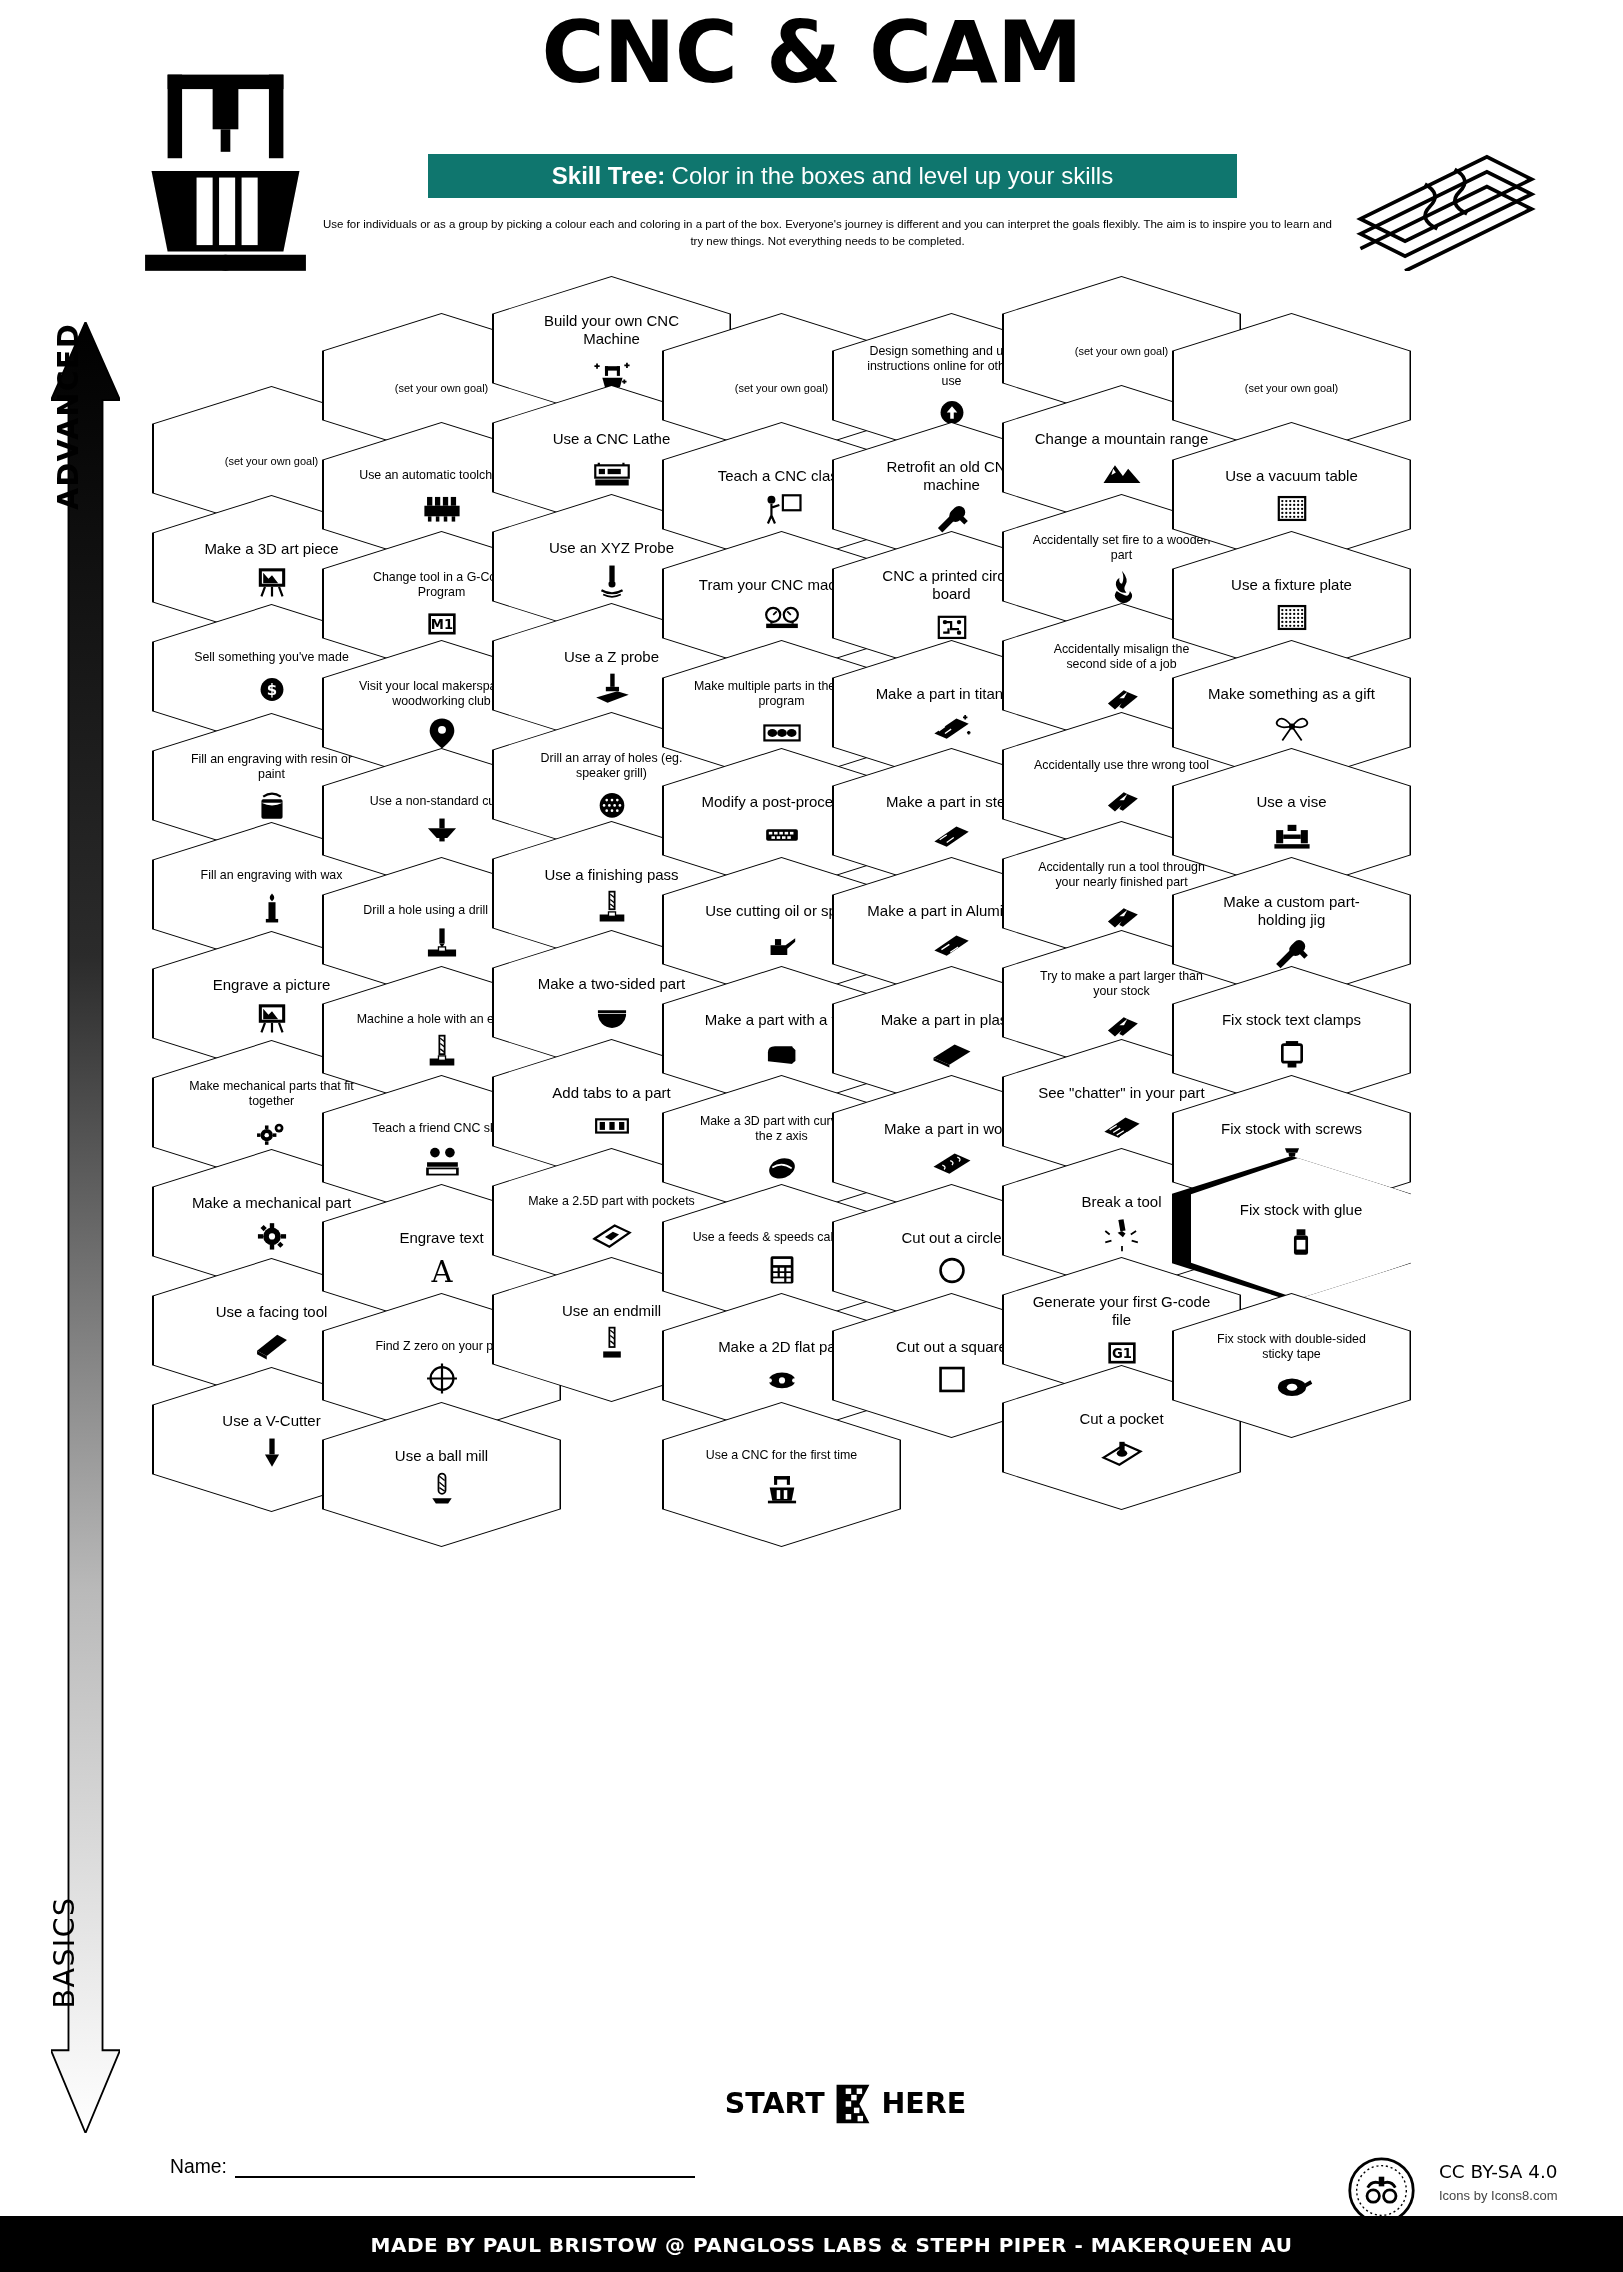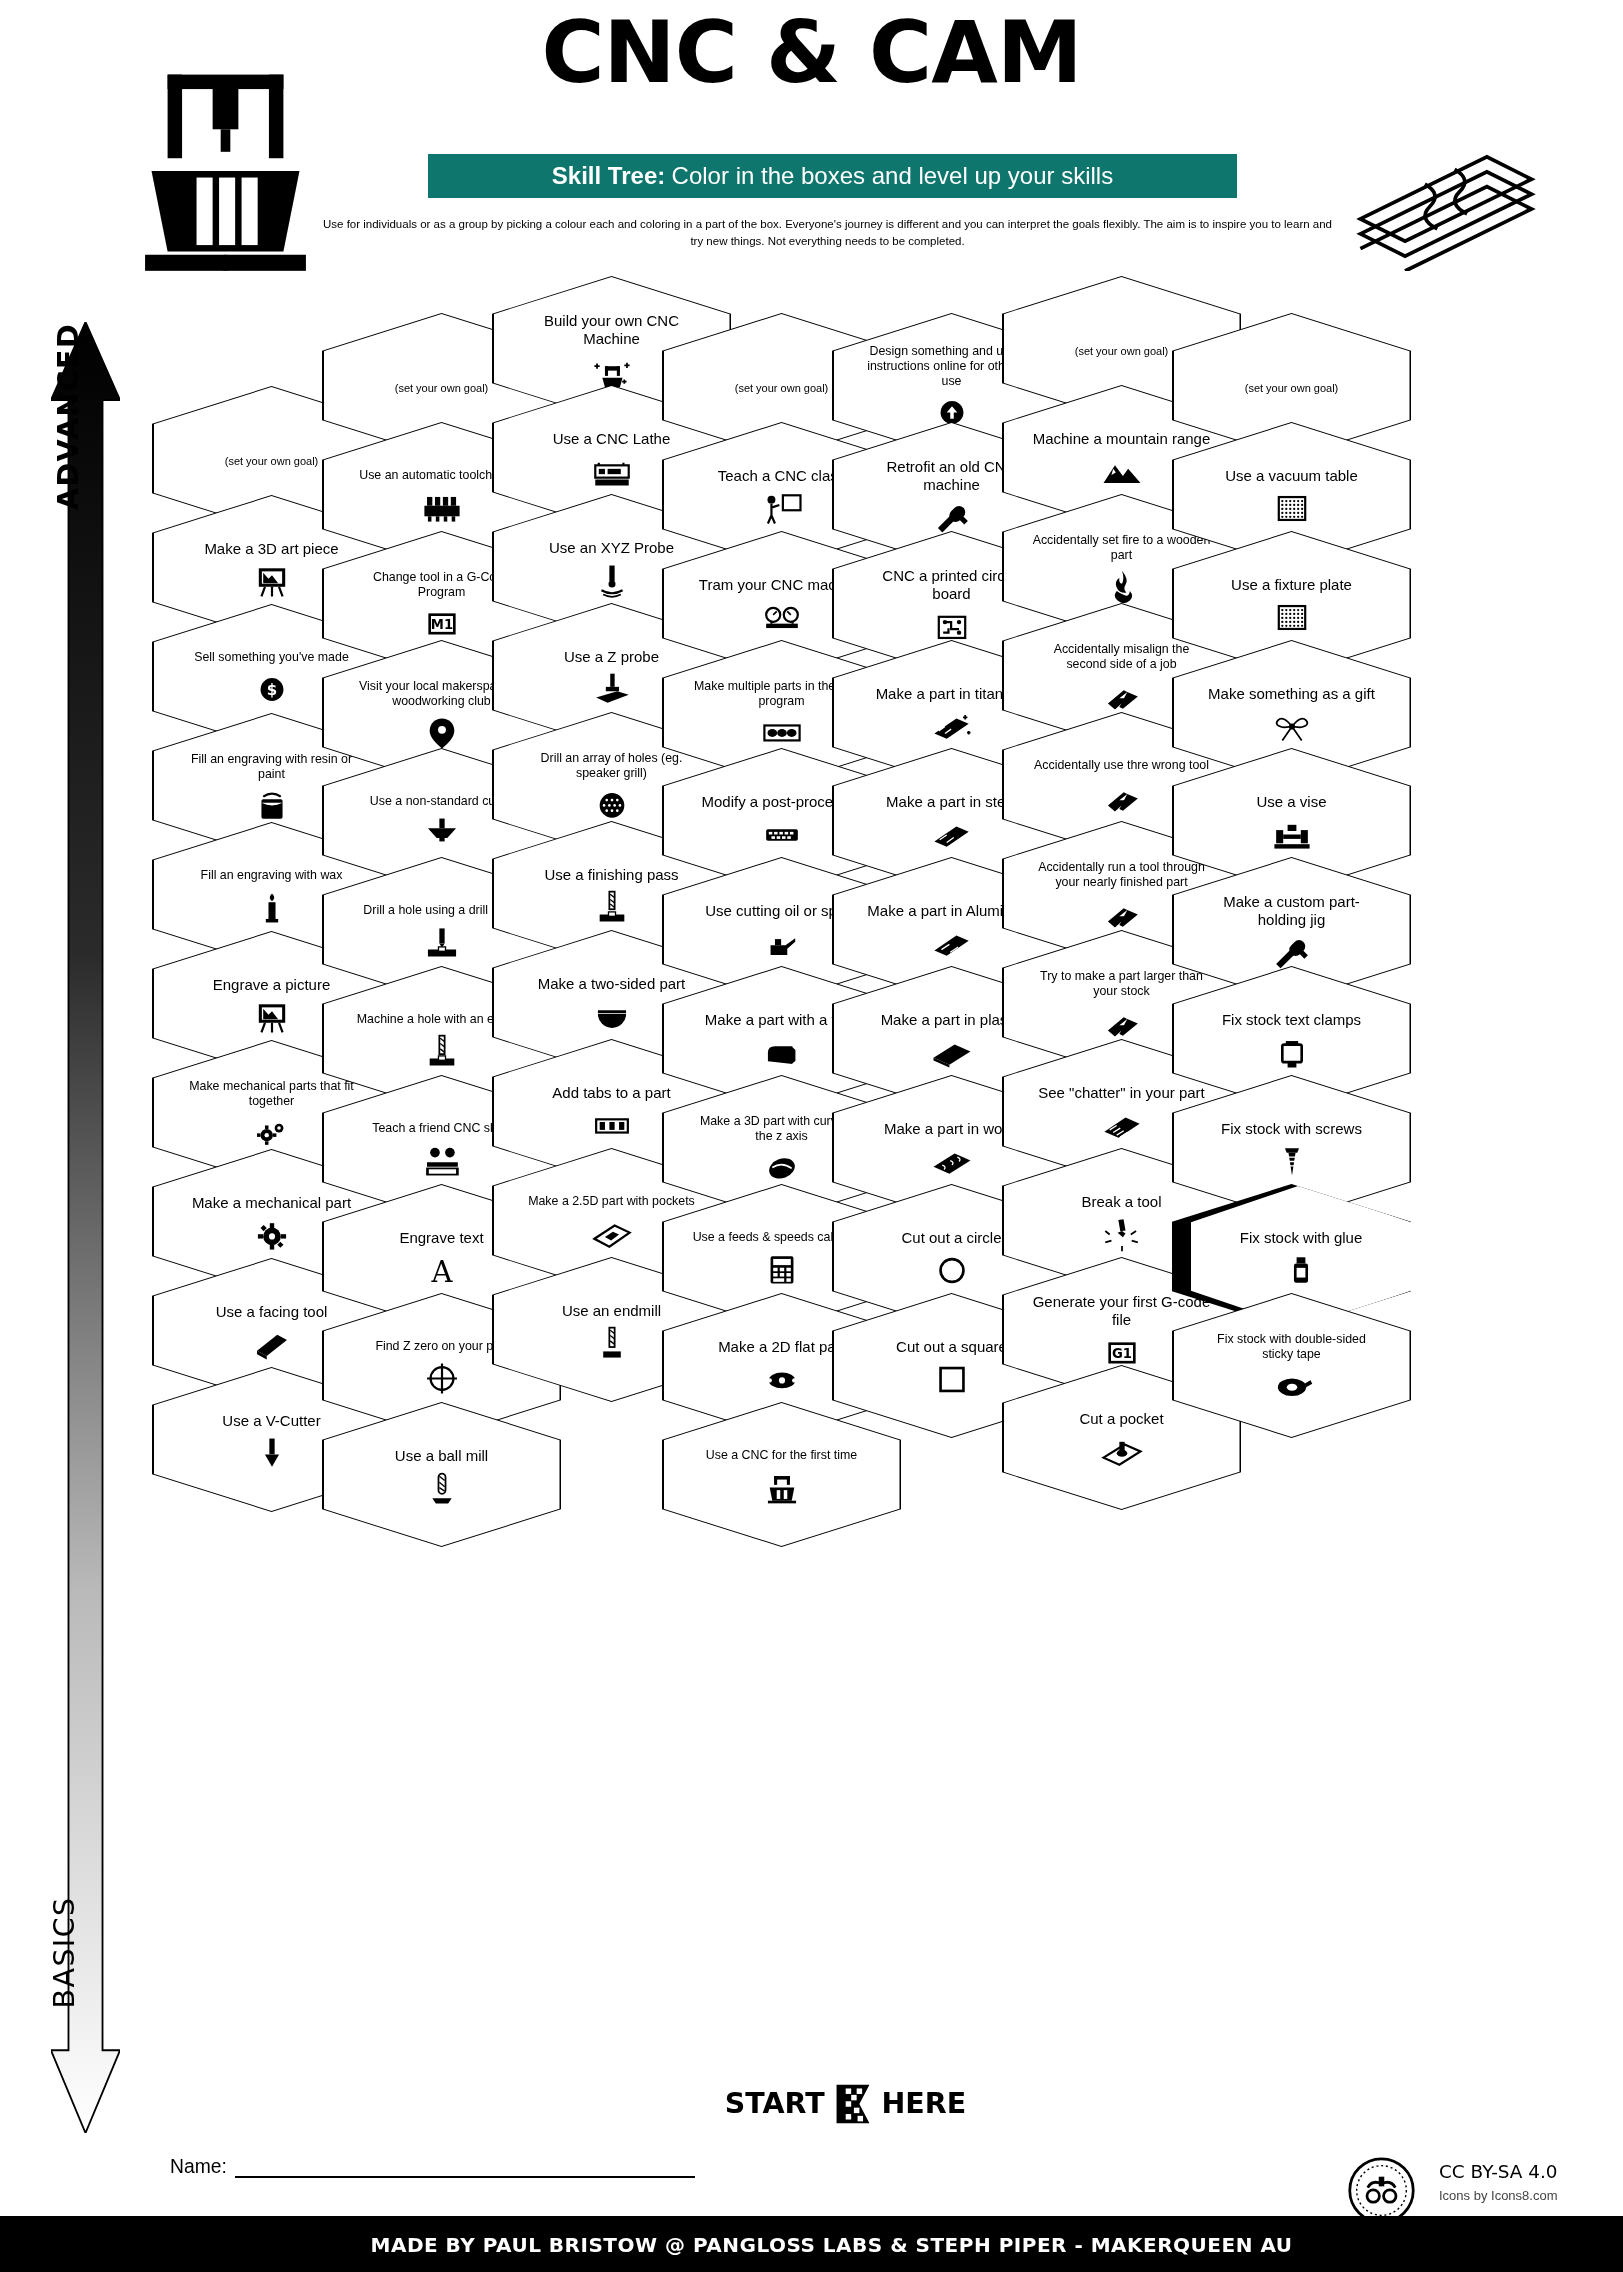--- a/index.html
+++ b/index.html
@@ -901,21 +901,21 @@
         </div>
       </div>
     </div>
     <div class="hex goal" style="left: 1002px; top: 276px;">
       <div class="hex-inner">
         <div class="label">(set your own goal)</div>
       </div>
     </div>
     <div class="hex" style="left: 1002px; top: 385px;">
       <div class="hex-inner">
-        <div class="label">Machine a mountain range</div>
+        <div class="label">Change a mountain range</div>
         <div class="ico">
           <svg viewBox="0 0 100 80" width="44" height="37">
             <path d="M8 66 L34 26 L52 50 L64 34 L92 66 Z" fill="#000"></path>
             <path d="M30 34 l6 8 l-10 6z" fill="#fff"></path>
           </svg>
         </div>
       </div>
     </div>
     <div class="hex small" style="left: 1002px; top: 494px;">
       <div class="hex-inner">
@@ -1168,21 +1168,21 @@
           <svg viewBox="0 0 100 80" width="44" height="37">
             <path d="M34 10 h32 l-4 10 h-24z" fill="#000"></path>
             <path d="M42 20 h16 l-8 52 Z" fill="#000"></path>
             <g stroke="#fff" stroke-width="3">
               <path d="M42 30 h16 M43 40 h14 M45 50 h10"></path>
             </g>
           </svg>
         </div>
       </div>
     </div>
-    <div class="hex" style="left: 1172px; top: 1184px; padding-left: 19px;">
+    <div class="hex" style="left: 1172px; top: 1156px; padding-left: 19px;">
       <div class="hex-inner">
         <div class="label">Fix stock with glue</div>
         <div class="ico">
           <svg viewBox="0 0 100 80" width="44" height="37">
             <rect x="40" y="10" width="20" height="14" fill="#000"></rect>
             <rect x="34" y="24" width="32" height="44" rx="5" fill="#000"></rect>
             <rect x="40" y="34" width="20" height="22" fill="#fff"></rect>
           </svg>
         </div>
       </div>

